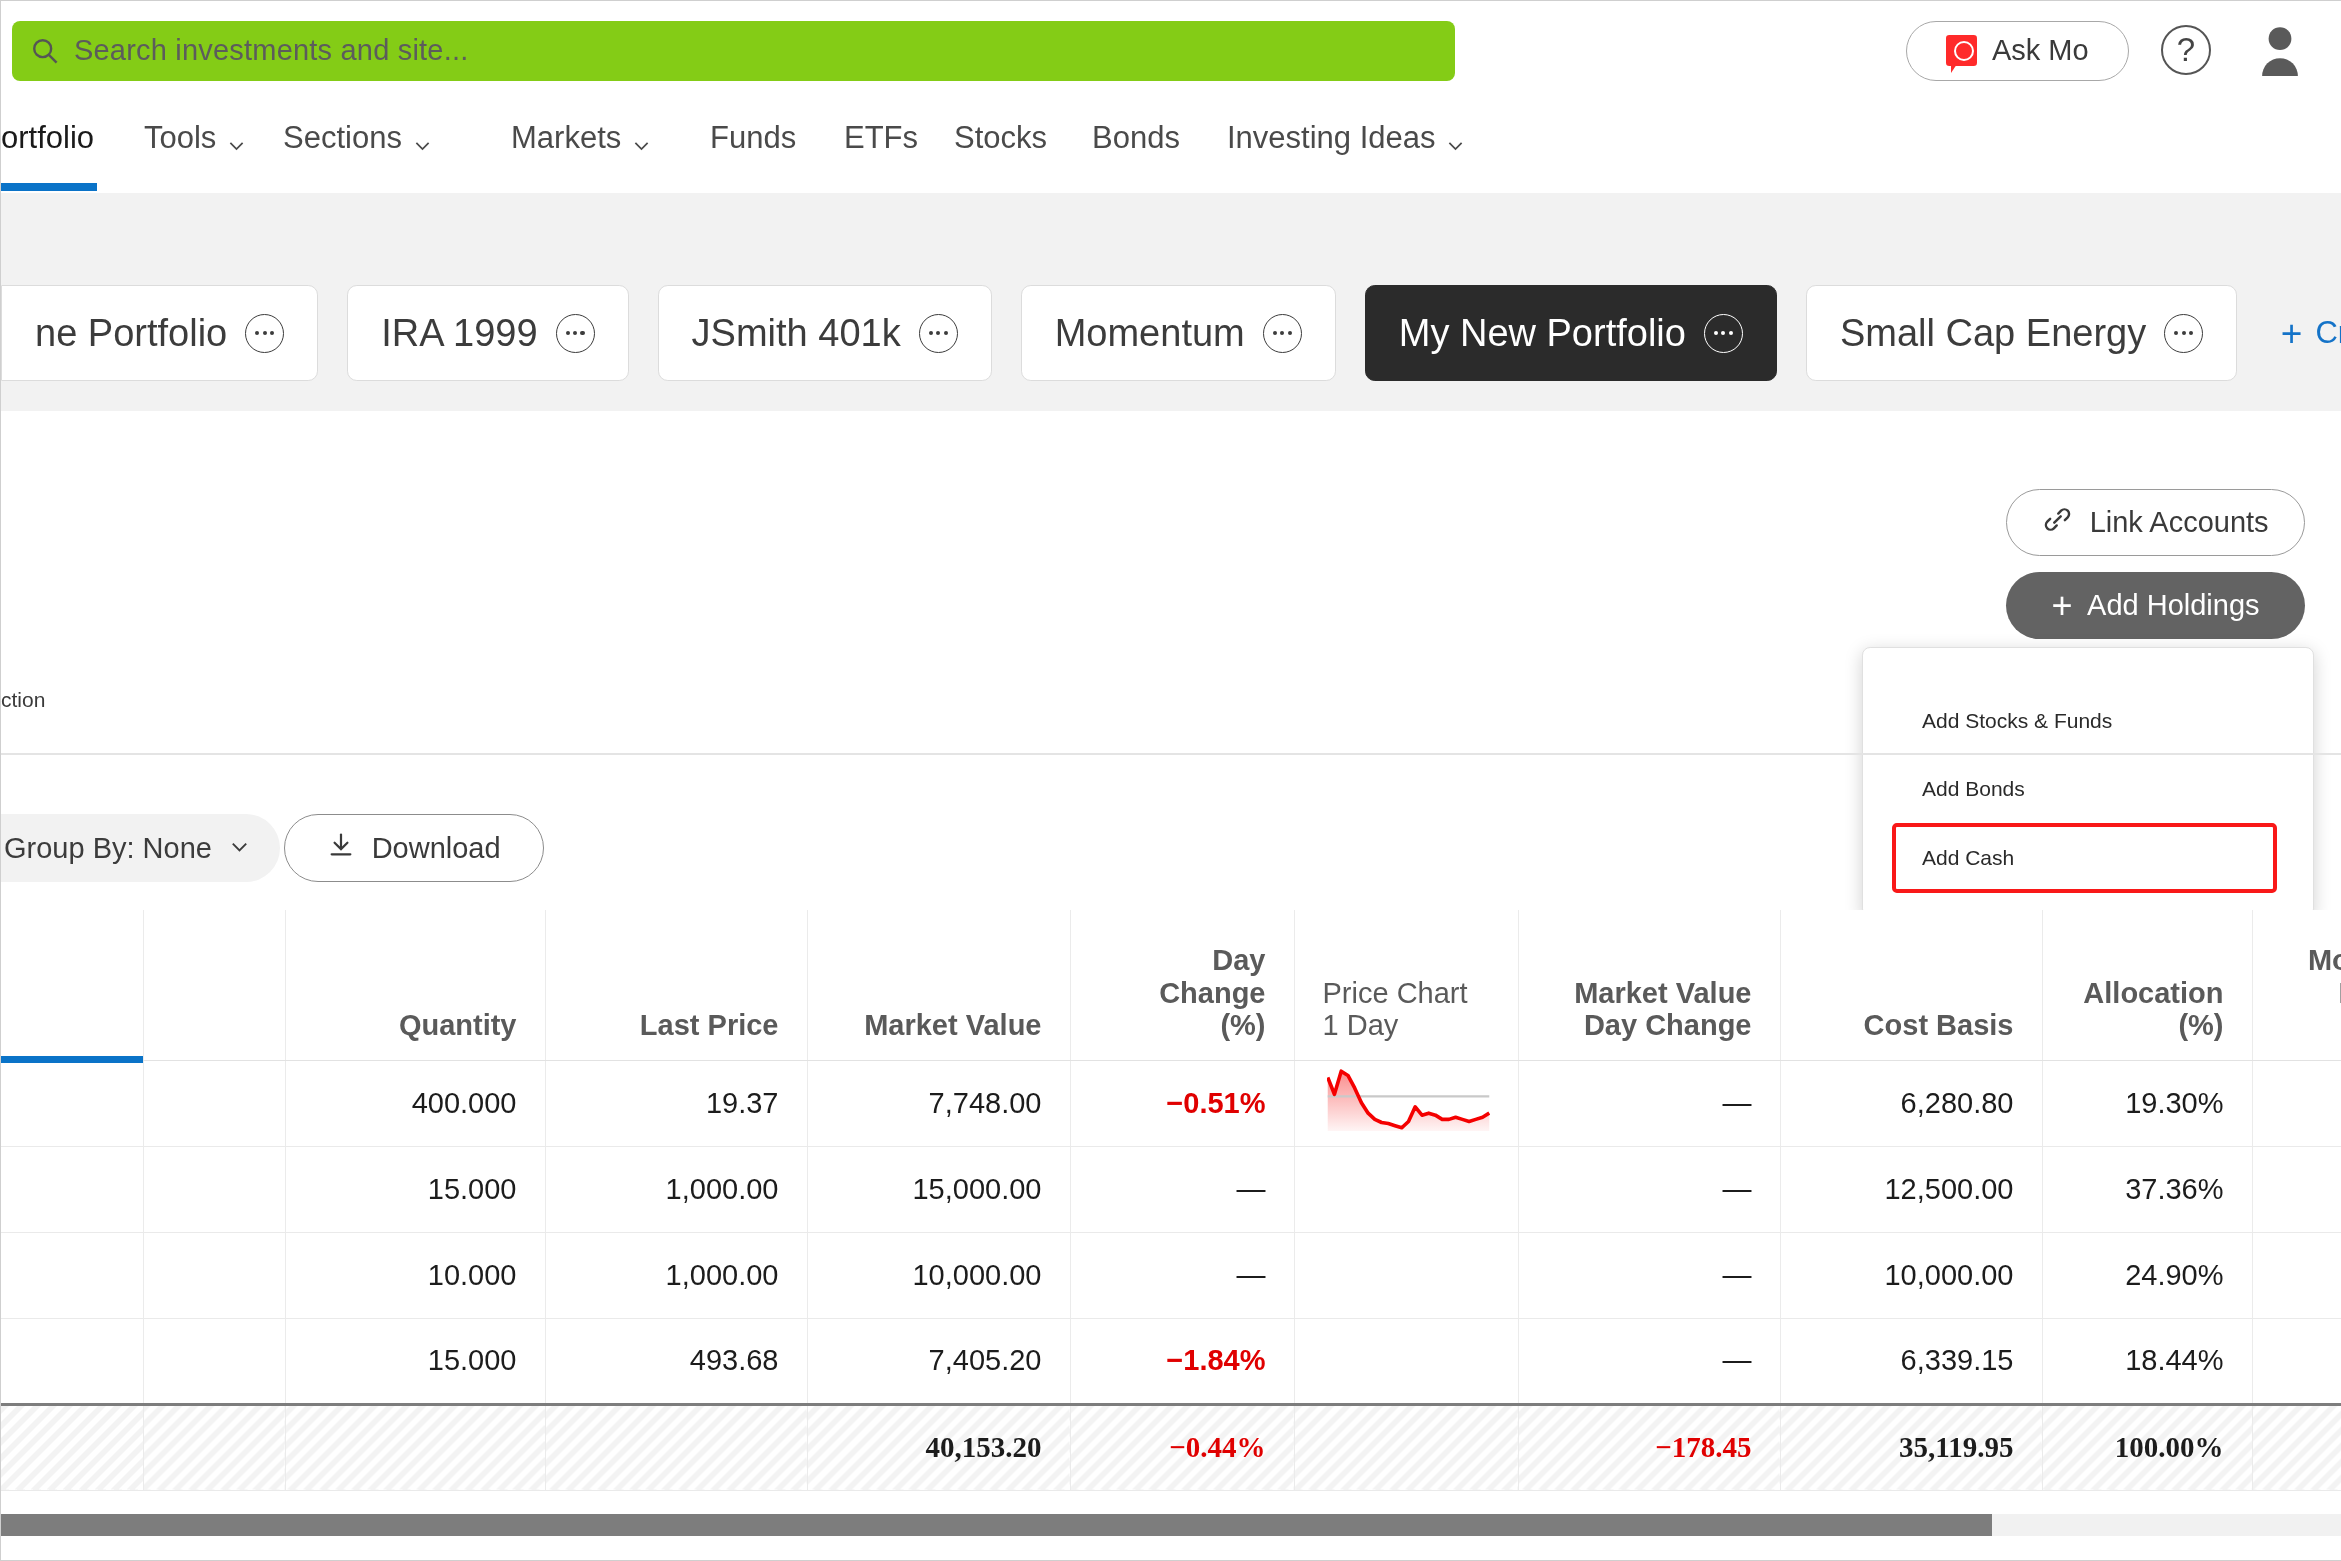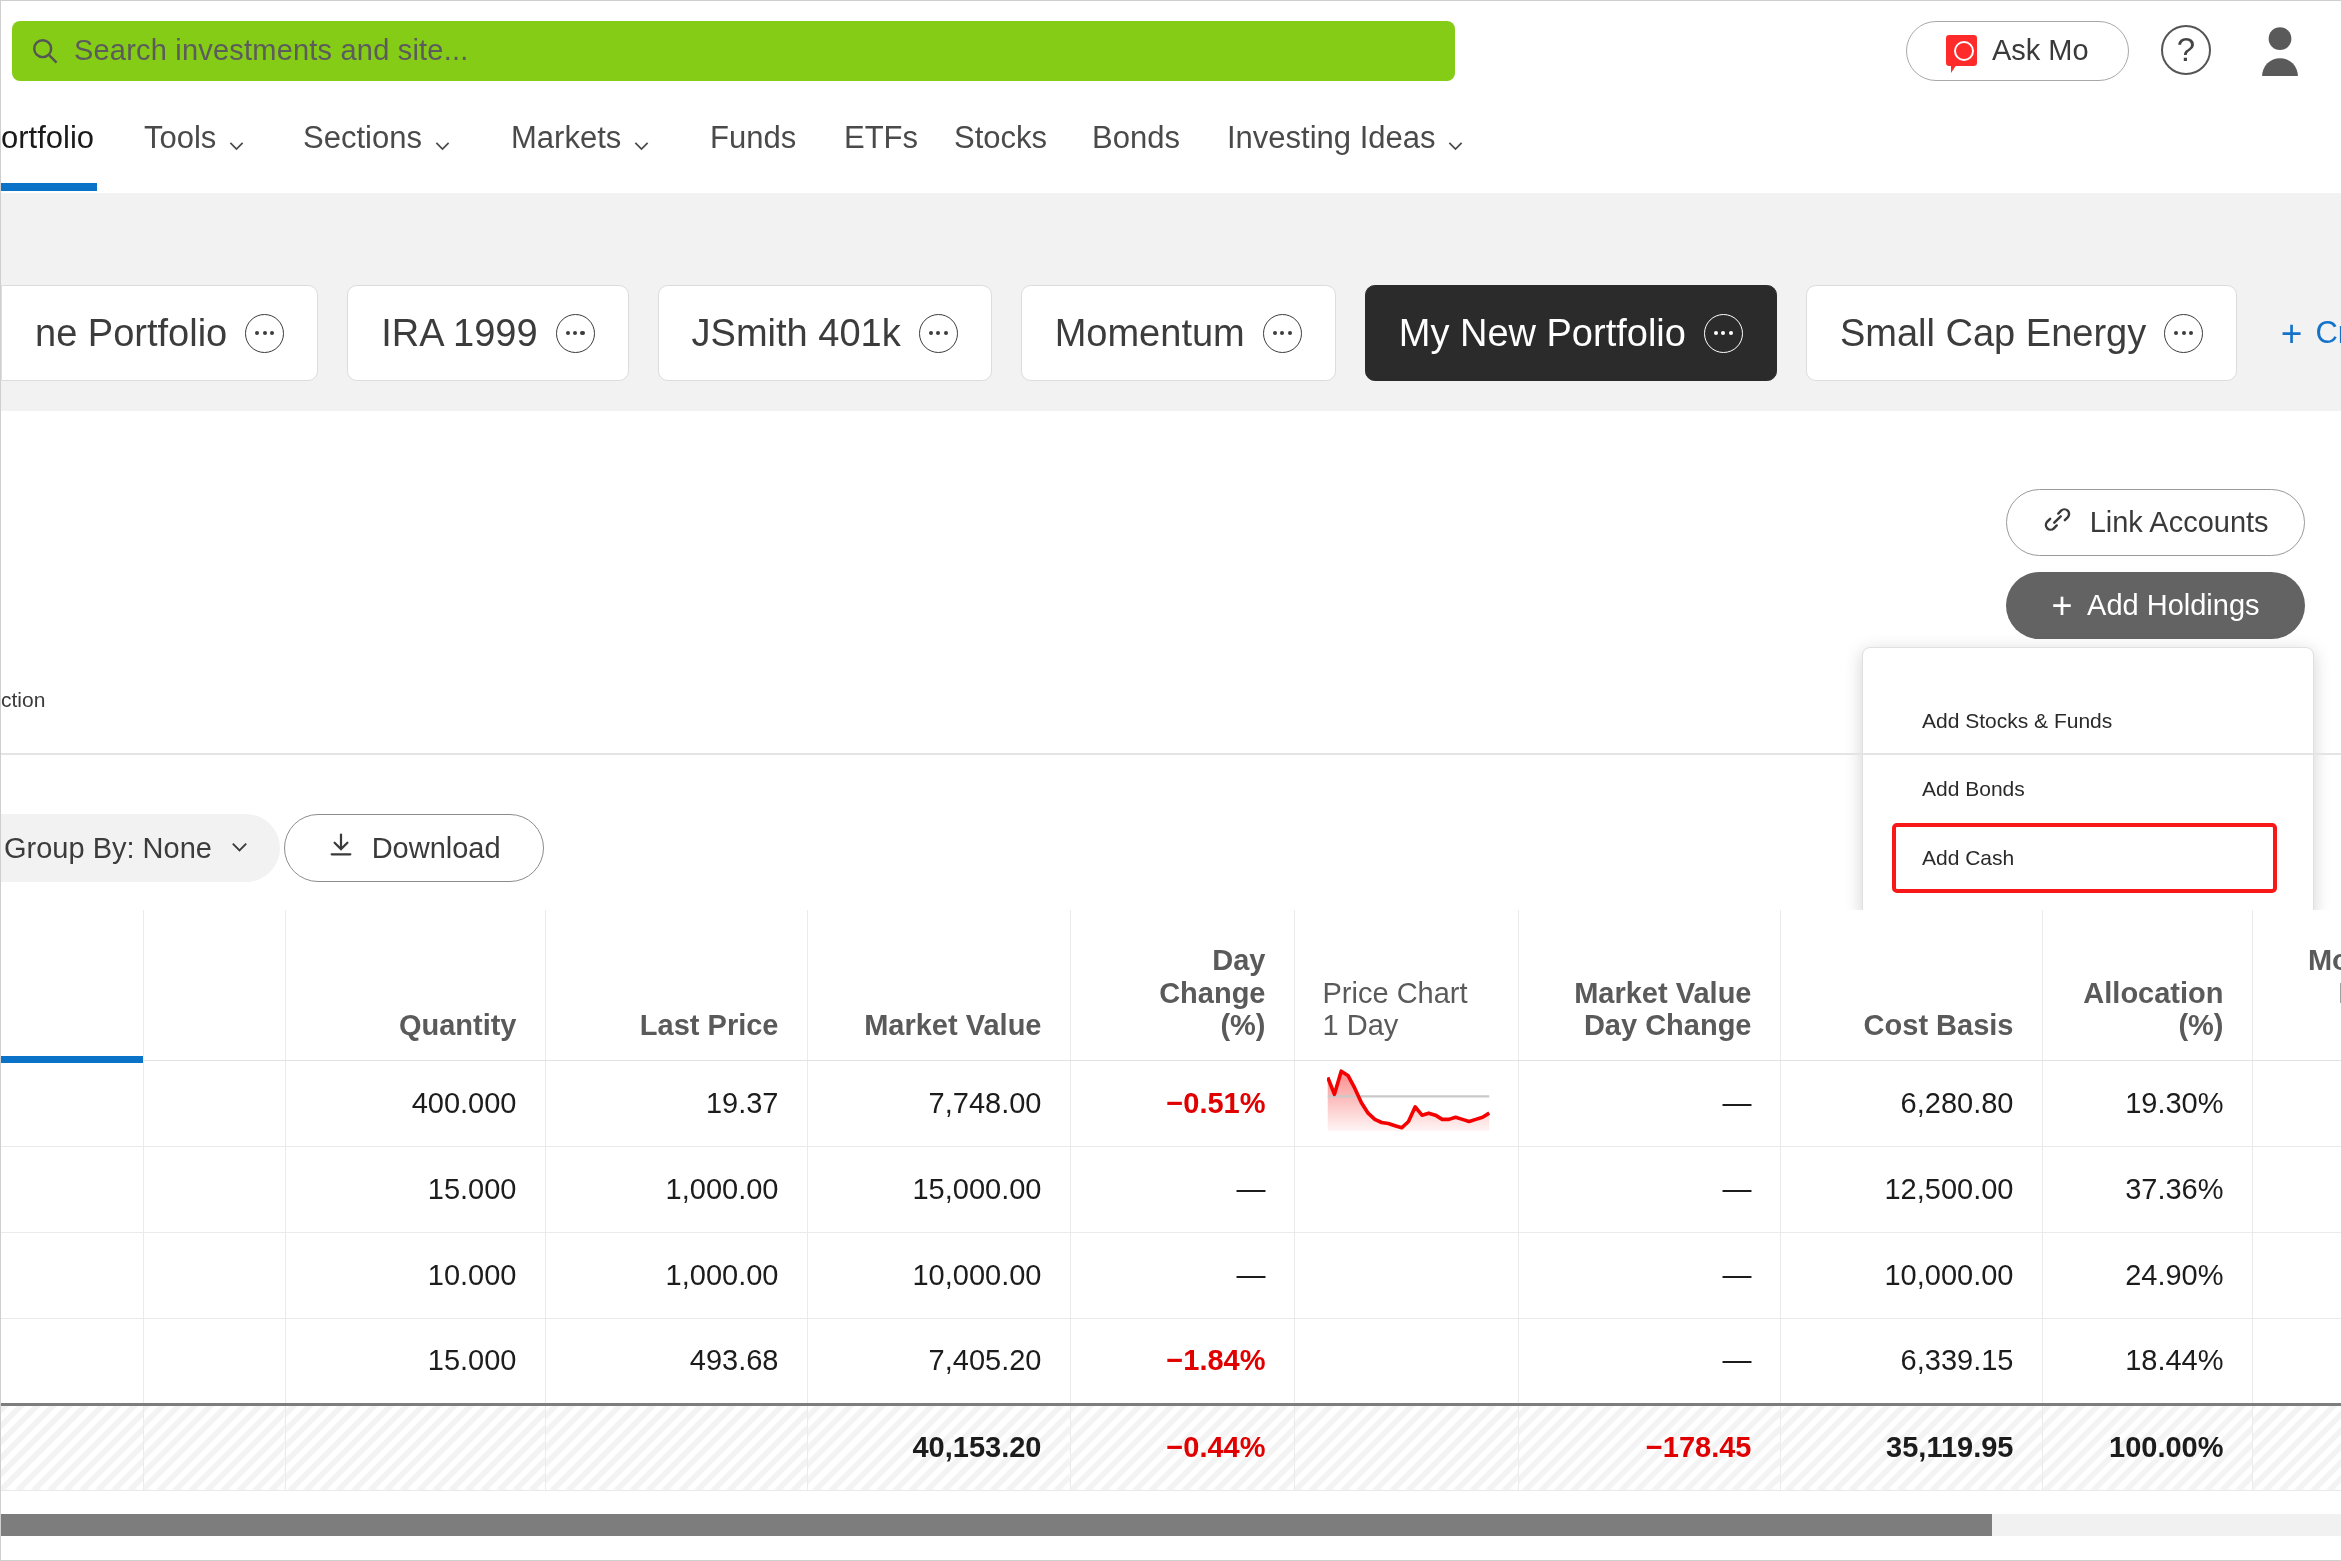--- a/index.html
+++ b/index.html
@@ -208,20 +208,21 @@
   .stars { letter-spacing: -1.6px; font-size: 34px; color: #111; }
   td.sparkcell { padding: 0 28px; text-align: left; }
 
   tr.totals td {
     height: 94px;
     font-weight: bold; color: #1c1c1c;
     border-top: 3.3px solid #7d7d7d;
     border-bottom: none;
     background-image: repeating-linear-gradient(
       -45deg, #ffffff 0 5.7px, #f3f3f3 5.7px 11.4px);
+    font-family: Liberation Serif, serif;
   }
   tr.totals td.neg { color: #e00000; }
 
   
   .blue-head-underline {
     position: absolute; left: 0; top: 1055px; width: 142px; height: 7.3px;
     background: #0a73c8; z-index: 5;
   }
 
   
@@ -272,21 +273,21 @@
     <div class="mainnav-inner" id="nav-holder">
         <div class="nav-item active" style="left: 0px;">
           <span>ortfolio</span>
         </div>
         <div class="nav-item" style="left: 143px;">
           <span>Tools</span>
           <span class="nav-caret"><svg viewBox="0 0 24 24" width="21" height="21" fill="none" stroke="#4a4a4a" stroke-width="2">
               <polyline points="5,9 12,16 19,9"></polyline>
             </svg></span>
         </div>
-        <div class="nav-item" style="left: 302px;">
+        <div class="nav-item" style="left: 282px;">
           <span>Sections</span>
           <span class="nav-caret"><svg viewBox="0 0 24 24" width="21" height="21" fill="none" stroke="#4a4a4a" stroke-width="2">
               <polyline points="5,9 12,16 19,9"></polyline>
             </svg></span>
         </div>
         <div class="nav-item" style="left: 510px;">
           <span>Markets</span>
           <span class="nav-caret"><svg viewBox="0 0 24 24" width="21" height="21" fill="none" stroke="#4a4a4a" stroke-width="2">
               <polyline points="5,9 12,16 19,9"></polyline>
             </svg></span>

